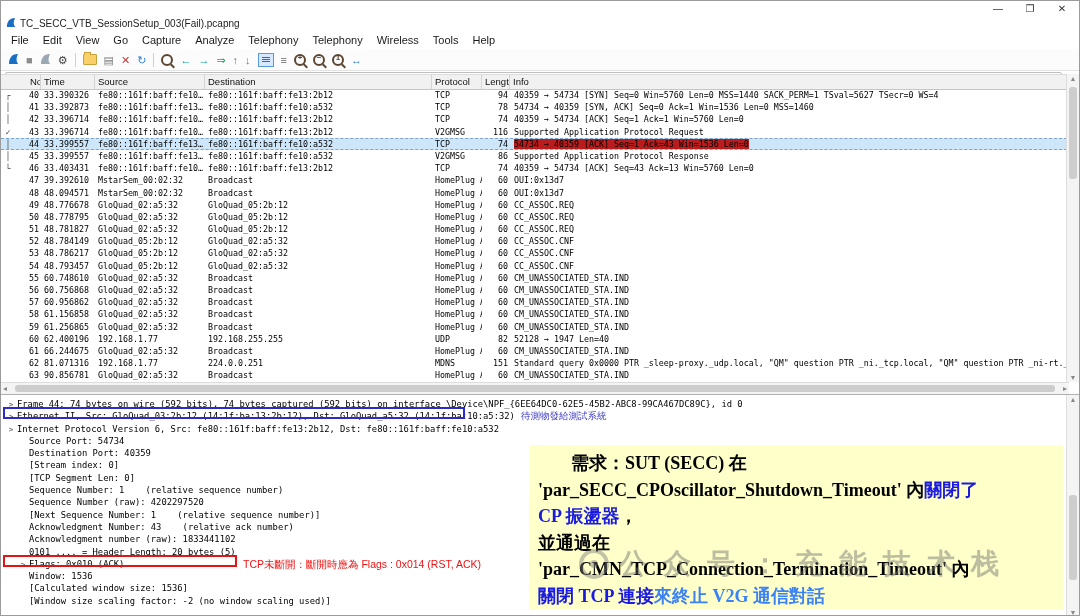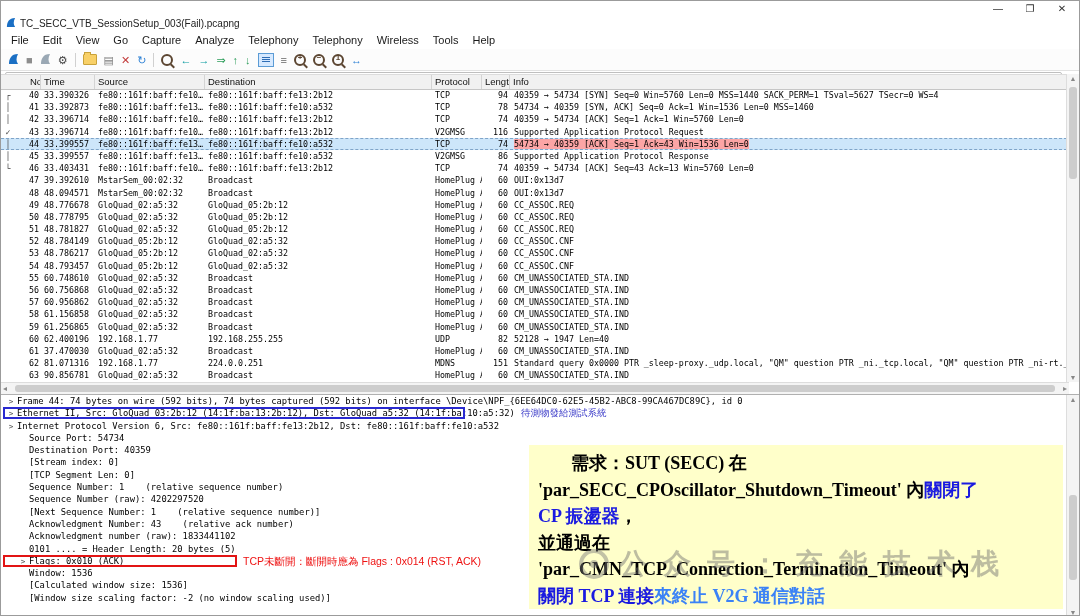--- a/index.html
+++ b/index.html
@@ -41,34 +41,34 @@
   .prow span{overflow:hidden;box-sizing:border-box;}
   .c-g{width:14px;text-align:center;color:#404040;}
   .c-no{width:26px;text-align:right;padding-right:2px;}
   .c-t{width:54px;padding-left:3px;}
   .c-s{width:110px;padding-left:3px;}
   .c-d{width:227px;padding-left:3px;}
   .c-p{width:50px;padding-left:3px;}
   .c-l{width:28px;text-align:right;padding-right:2px;}
   .c-i{flex:1;padding-left:4px;}
   .prow.sel{background:#cde6fa;border-top:1px dashed #7fa4c8;border-bottom:1px dashed #7fa4c8;line-height:10px;}
-  .prow.sel .hl{background:#fca5a5;}
+  .prow.sel .hl{background:#b91c1c;}
   
   .vscroll{position:absolute;width:12px;background:#f4f4f4;border-left:1px solid #ddd;}
   .vs-list{right:0;top:73px;height:308px;}
   .vs-det{right:0;top:394px;height:222px;z-index:9;}
   .sb-arrow{position:absolute;left:0;width:12px;text-align:center;font-size:7px;color:#888;}
   .thumb{position:absolute;left:2px;width:8px;background:#cdcdcd;border-radius:3px;}
   .hscroll{position:absolute;top:381px;left:0;width:1068px;height:12px;background:#f4f4f4;border-top:1px solid #ddd;box-sizing:border-box;}
   .h-arrow{position:absolute;top:0;font-size:8px;color:#888;line-height:11px;}
   .h-thumb{position:absolute;left:14px;right:14px;top:2px;height:7px;background:#cdcdcd;border-radius:3px;}
   
   .details{position:absolute;top:393px;left:0;width:1080px;height:223px;border-top:1px solid #b0b0b0;
            background:#fff;font-family:"DejaVu Sans Mono",monospace;font-size:8.8px;color:#000;}
-  .dline{height:12.3px;line-height:12px;white-space:pre;position:relative;padding-left:4px;}
+  .dline{height:12.3px;line-height:18px;white-space:pre;position:relative;padding-left:4px;}
   .d-arrow{display:inline-block;width:12px;text-align:center;color:#555;font-size:7.5px;}
   .d-ind{display:inline-block;width:12px;}
   .annot-box{position:absolute;top:0;height:12px;box-sizing:border-box;}
   .box-blue{left:2px;width:462px;border:2px solid #2a2ad0;}
   .box-red{left:2px;width:234px;border:2px solid #e21414;}
   .note{position:absolute;top:0;font-family:"Liberation Sans",sans-serif;}
   .note-blue{left:520px;color:#3a3ac8;font-size:9.5px;}
   .note-red{left:242px;color:#ee1212;font-size:10.5px;}
   
   .reqbox{position:absolute;left:528px;top:50px;width:534px;height:164px;background:#ffffca;
@@ -372,21 +372,21 @@
         <span class="c-t">62.400196</span>
         <span class="c-s">192.168.1.77</span>
         <span class="c-d">192.168.255.255</span>
         <span class="c-p">UDP</span>
         <span class="c-l">82</span>
         <span class="c-i"><span>52128 → 1947 Len=40</span></span>
       </div>
       <div class="prow">
         <span class="c-g"></span>
         <span class="c-no">61</span>
-        <span class="c-t">37.470030</span>
+        <span class="c-t">66.244675</span>
         <span class="c-s">GloQuad_02:a5:32</span>
         <span class="c-d">Broadcast</span>
         <span class="c-p">HomePlug AV</span>
         <span class="c-l">60</span>
         <span class="c-i"><span>CM_UNASSOCIATED_STA.IND</span></span>
       </div>
       <div class="prow">
         <span class="c-g"></span>
         <span class="c-no">62</span>
         <span class="c-t">81.071316</span>

